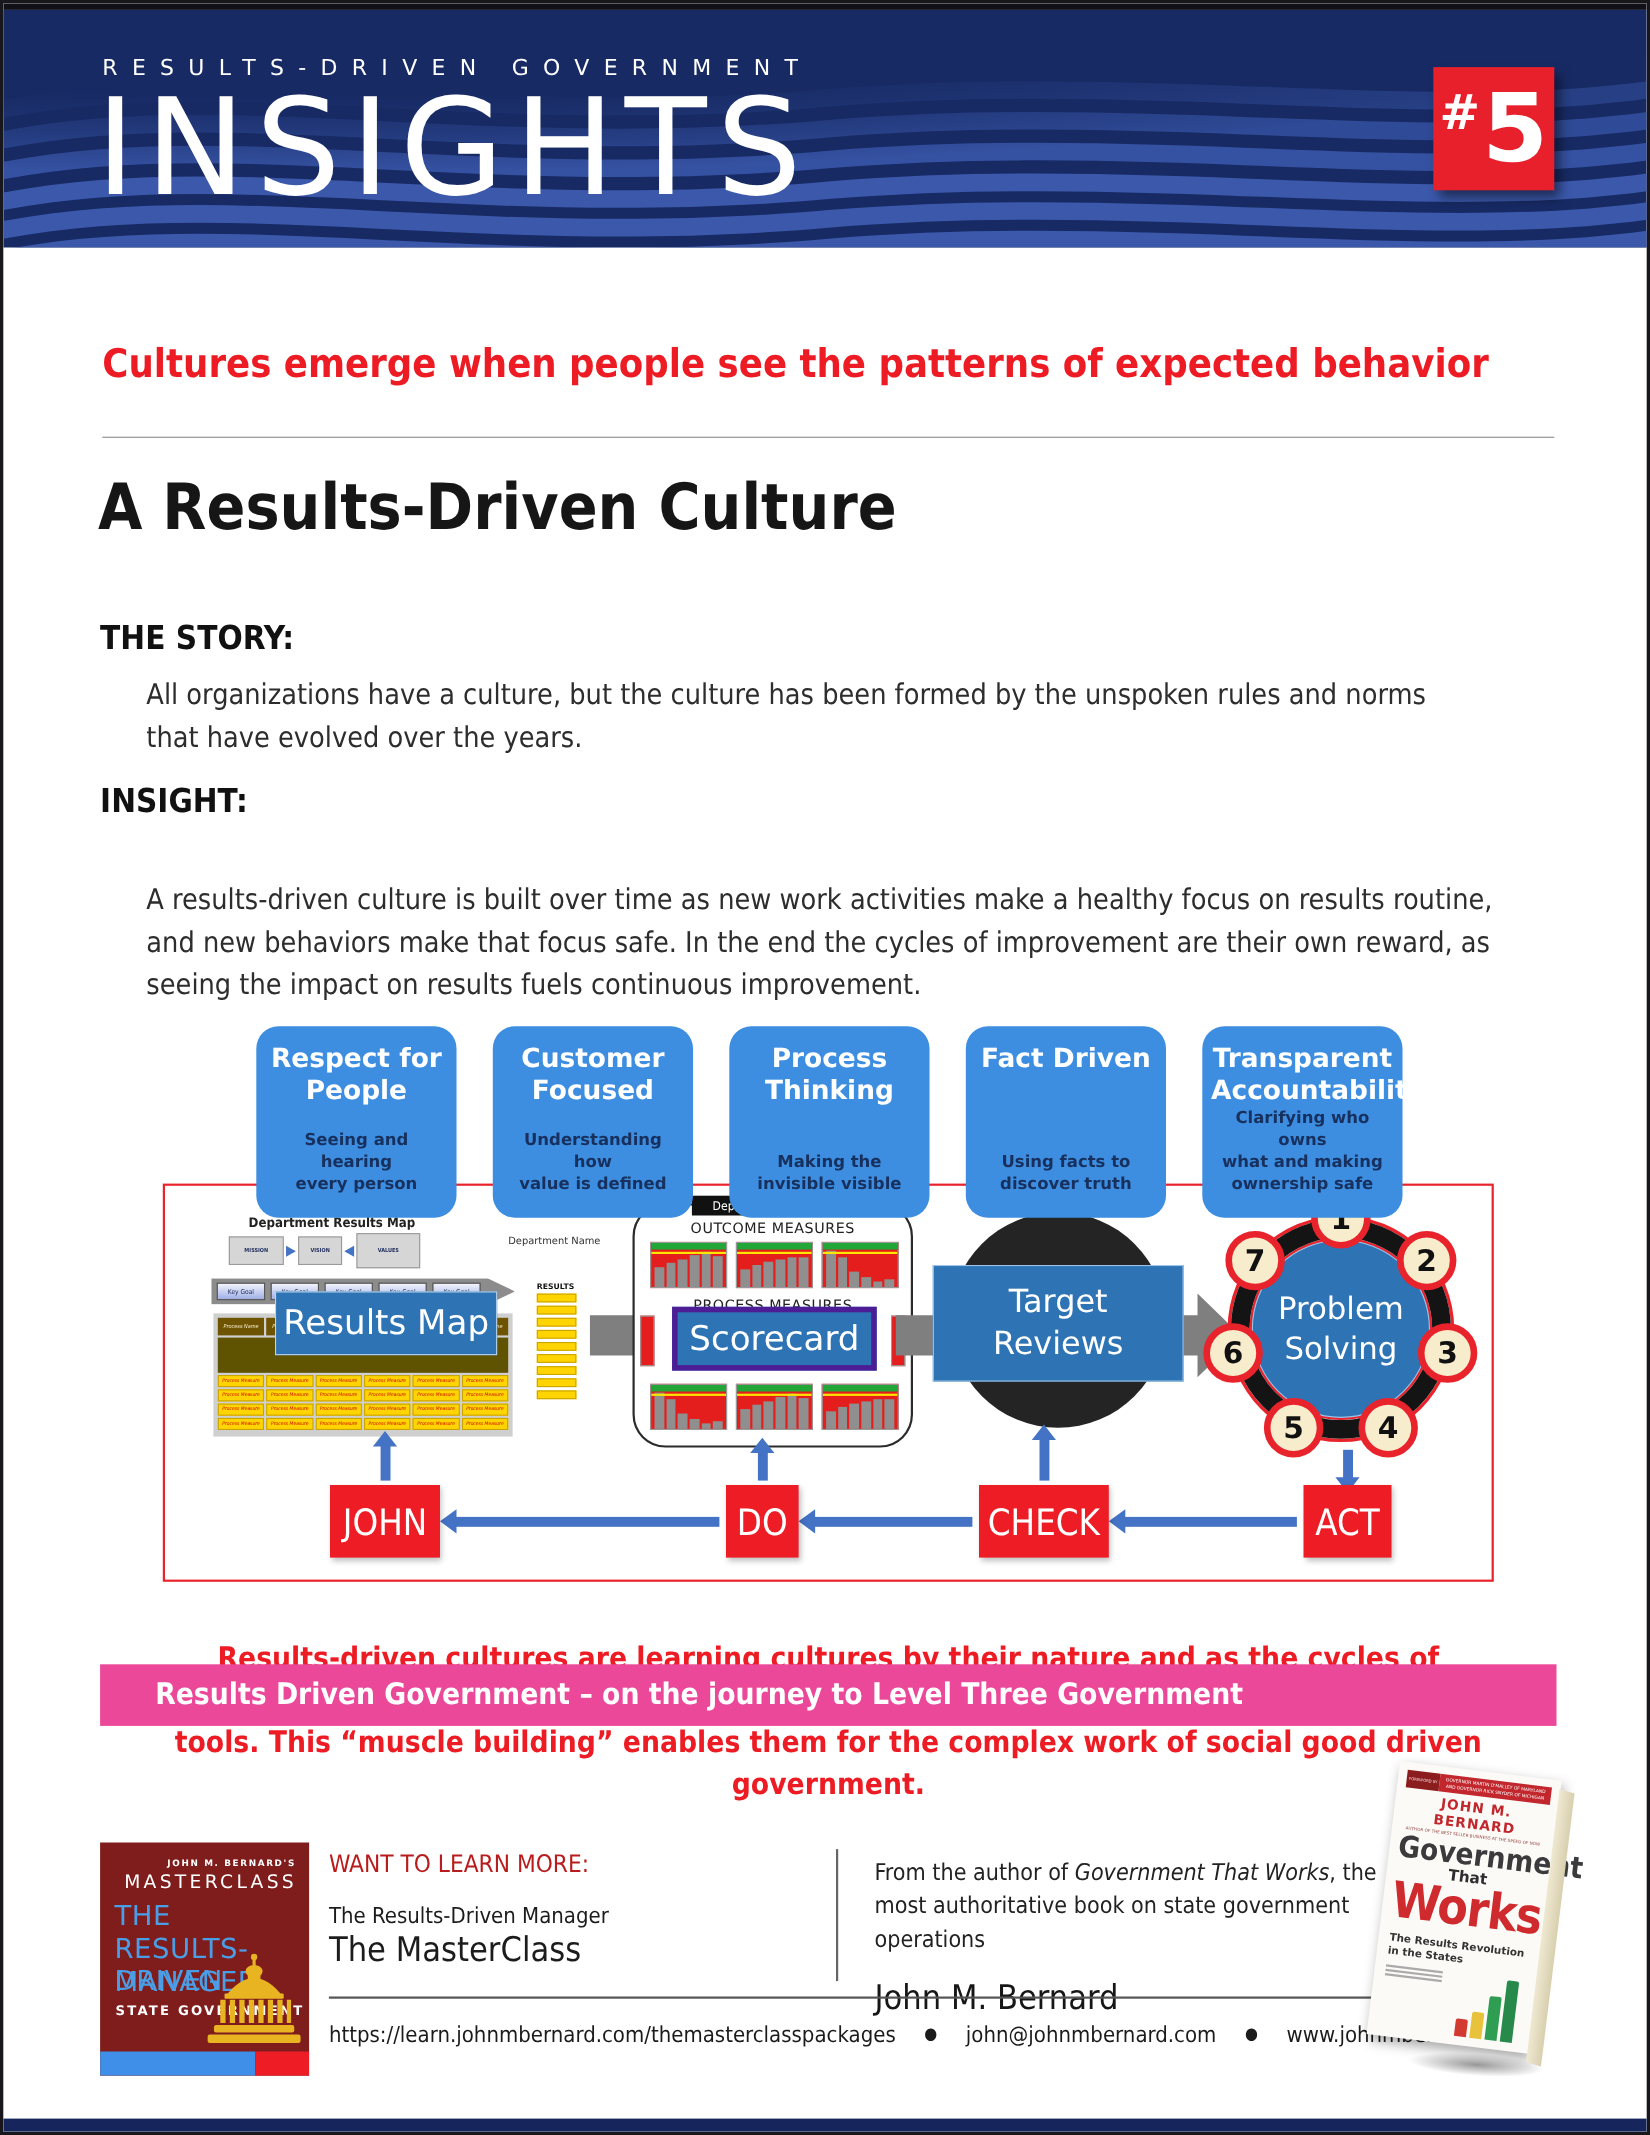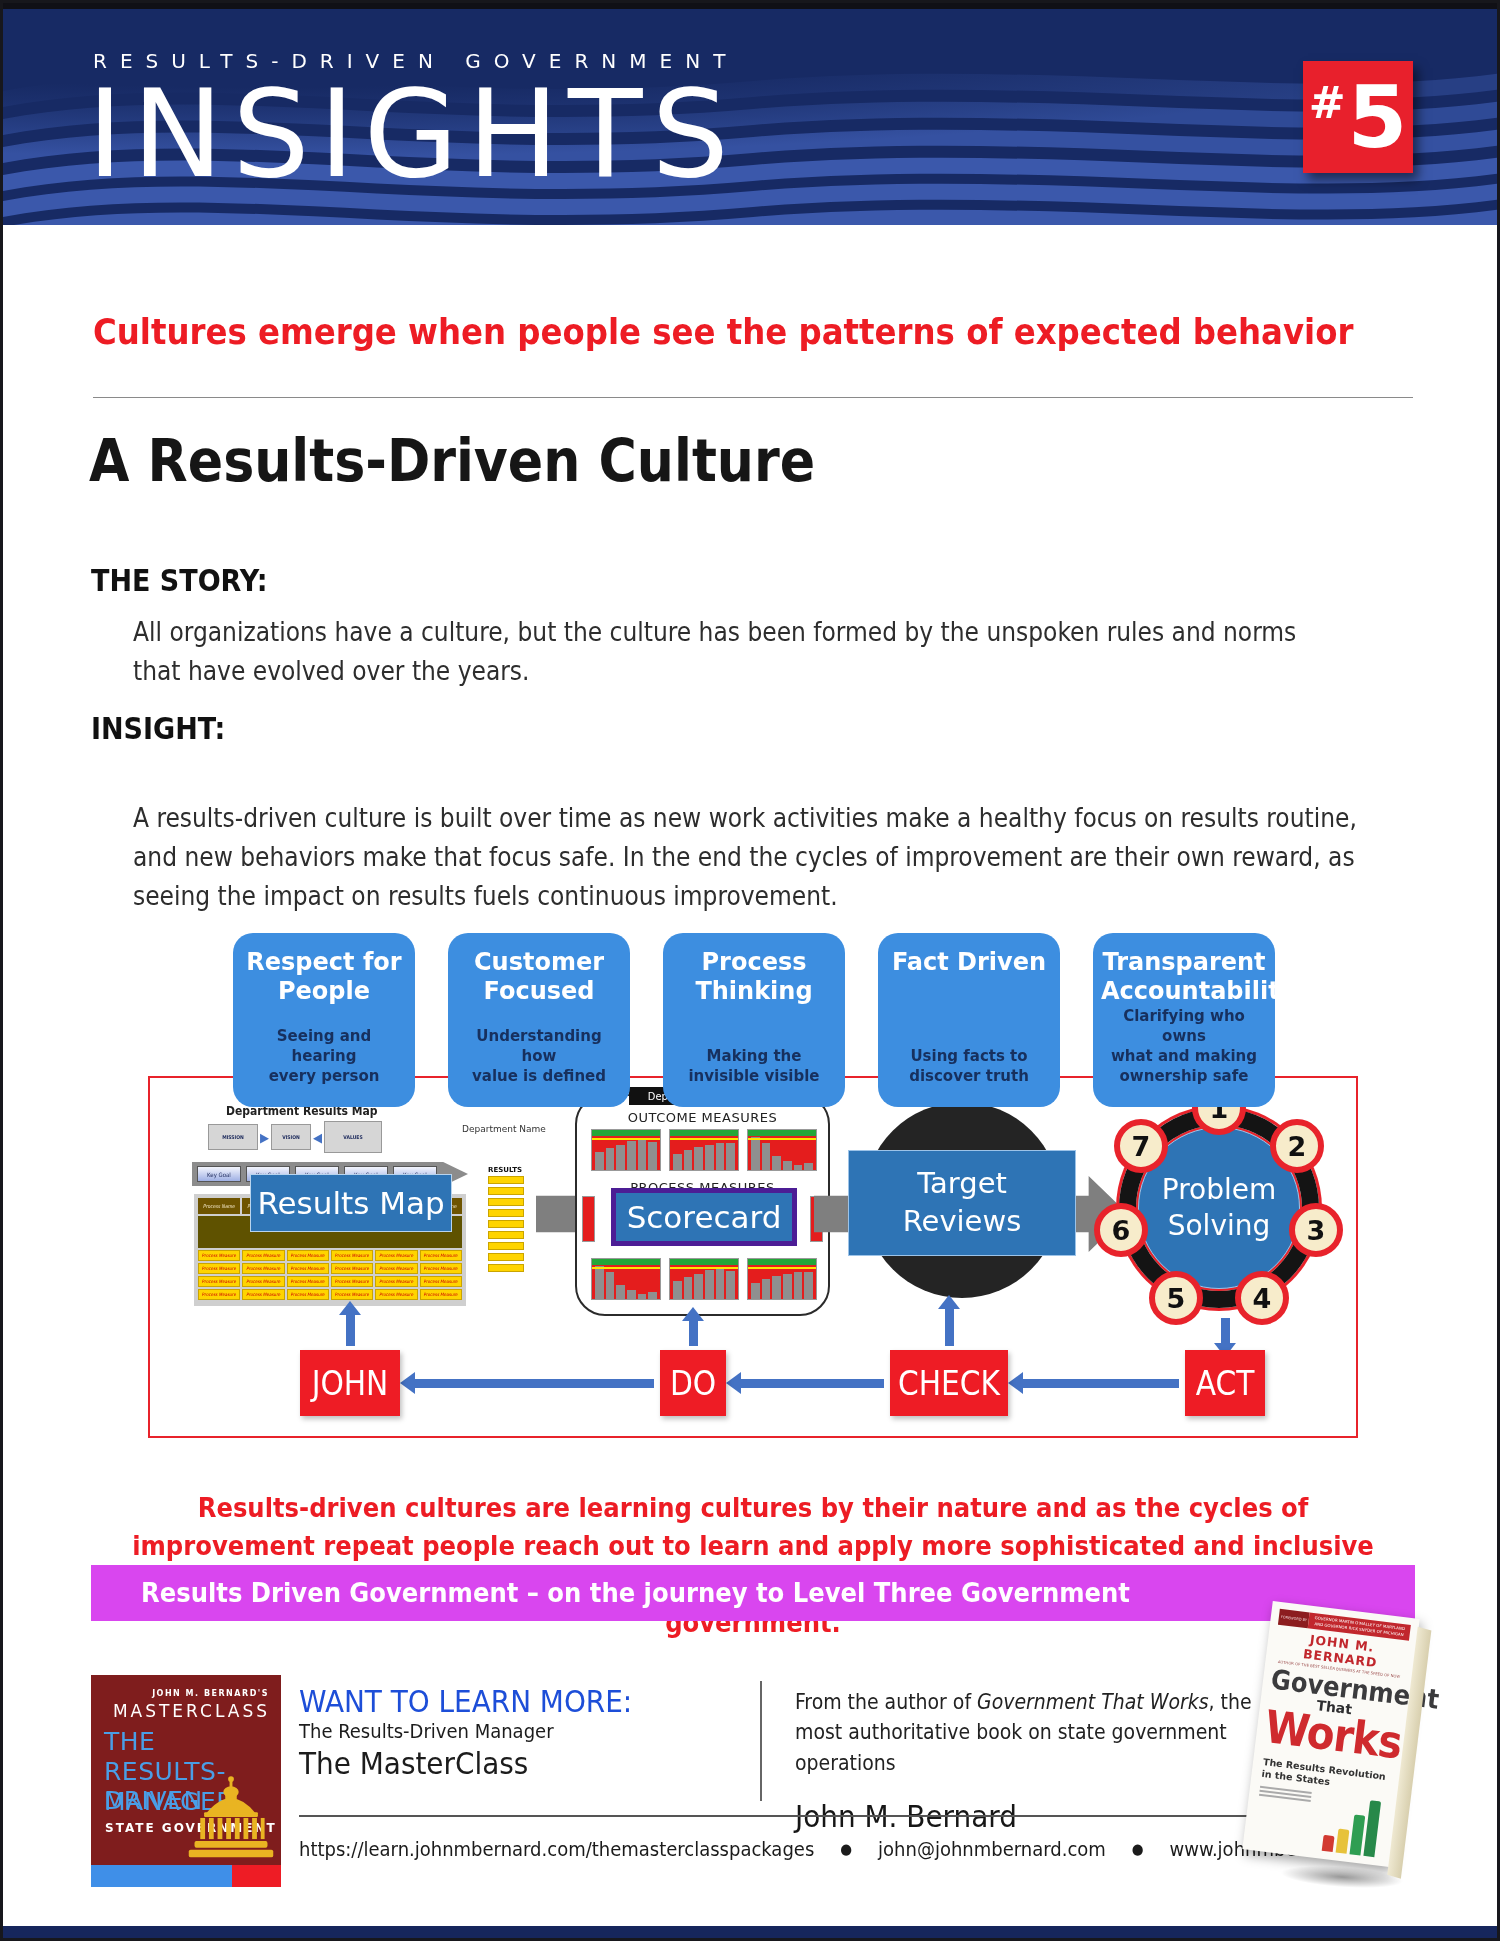--- a/index.html
+++ b/index.html
@@ -128,33 +128,33 @@
   
   .pdca{position:absolute;top:272px;height:66px;background:#ee1c25;color:#fff;font-size:33px;
         display:flex;align-items:center;justify-content:center;box-shadow:2px 3px 5px rgba(0,0,0,.25)}
   .p-plan{left:150px;width:100px}.p-do{left:510px;width:66px}.p-check{left:740px;width:118px}.p-act{left:1035px;width:80px}
 
   
   .callout{position:absolute;left:115px;top:1486px;width:1270px;text-align:center;color:#ed1c24;
            font-size:27px;font-weight:700;line-height:1.42}
 
   
-  .fbar{position:absolute;left:88px;top:1562px;width:1324px;height:56px;background:#d946ef;z-index:2}
+  .fbar{position:absolute;left:88px;top:1510px;width:1324px;height:56px;background:#ec4899;z-index:2}
   .fbar span{display:block;line-height:56px;text-align:center;padding-right:235px;color:#fff;font-size:27px;font-weight:700}
   .logo{position:absolute;left:88px;top:1672px;width:190px;height:212px;background:#7f1d1d;overflow:hidden}
   .lg-pos{position:absolute;right:12px;top:14px;color:#fff;font-size:8px;letter-spacing:1.5px;font-weight:700}
   .lg-brand{position:absolute;right:11px;top:26px;color:#fff;font-size:17px;letter-spacing:3px;font-weight:400}
   .lg-big{position:absolute;left:13px;color:#4a9ee6;font-size:25px;font-weight:400;letter-spacing:.5px}
   .lg1{top:52px}.lg2{top:82px}.lg3{top:112px}
   .lg-sub{position:absolute;left:14px;top:146px;color:#fff;font-size:12px;letter-spacing:2px;font-weight:700}
   .lg-strip{position:absolute;left:0;bottom:0;width:100%;height:22px;display:flex}
   .lg-strip .b{width:74%;background:#3f8fe8}.lg-strip .r{width:26%;background:#ee1c25}
   .dome{position:absolute;right:2px;bottom:24px;width:96px;height:92px}
   .learn{position:absolute;left:296px;top:1680px}
-  .lm-head{font-size:31px;color:#1d4ed8;margin-bottom:0}
+  .lm-head{font-size:22px;color:#b91c1c;margin-bottom:21px}
   .lm-prog{font-size:20px;color:#1c1c1c;margin-bottom:2px}
   .lm-name{font-size:31px;color:#1c1c1c}
   .vdiv{position:absolute;left:757px;top:1678px;width:2px;height:120px;background:#666}
   .author{position:absolute;left:792px;top:1684px;width:460px;font-size:21px;line-height:1.45;color:#222}
   .author .bk{font-style:italic}
   .author-name{margin-top:16px;font-size:31px;color:#161616}
   .frule{position:absolute;left:296px;top:1812px;width:950px;height:2px;background:#555}
   .links{position:absolute;left:296px;top:1834px;width:965px;display:flex;align-items:center;font-size:20px;color:#1b1b1b}
   .links .dot{margin:0 26px;font-size:15px}
 

